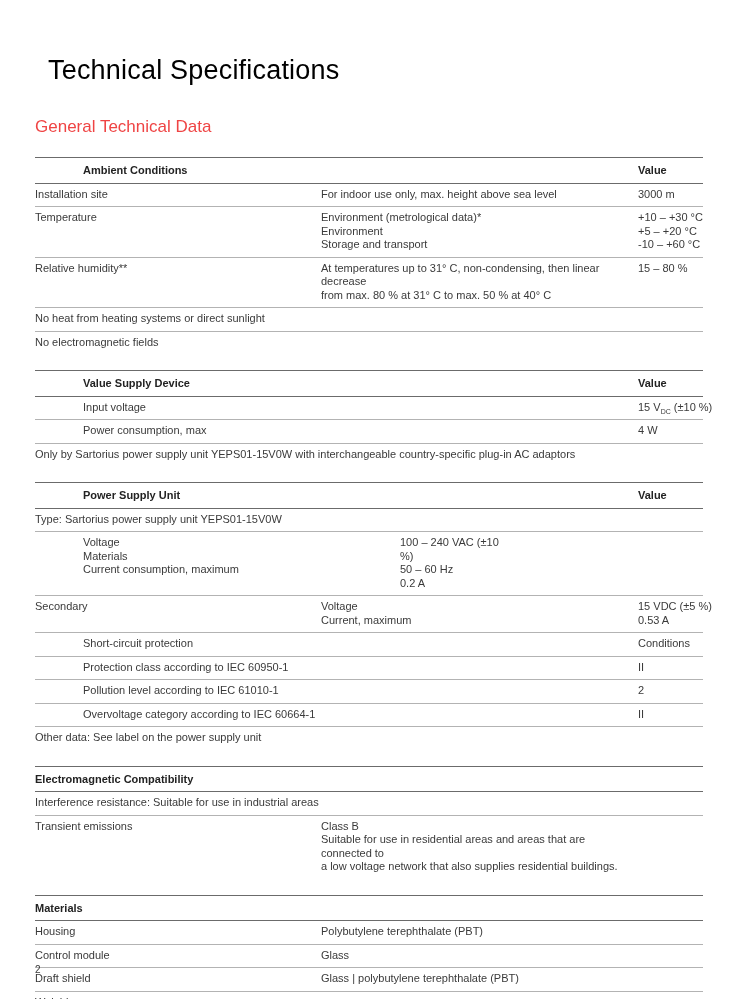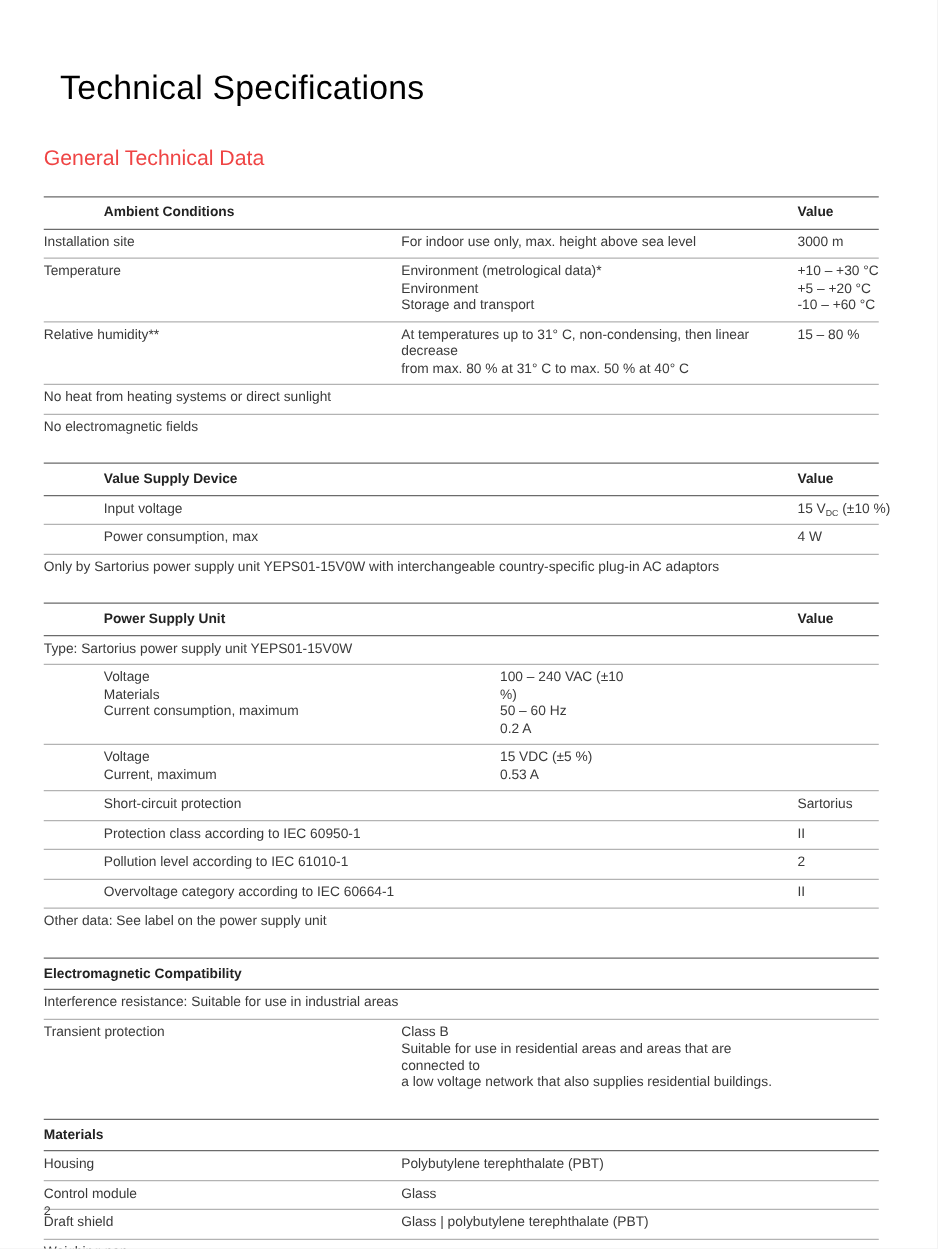--- a/index.html
+++ b/index.html
@@ -155,33 +155,34 @@
             <div class="line">Materials</div>
             <div class="line">Current consumption, maximum</div>
           </div>
           <div class="c3">
             <div class="line">100 – 240 VAC (±10 %)</div>
             <div class="line">50 – 60 Hz</div>
             <div class="line">0.2 A</div>
           </div>
         </div>
         <div class="row">
+          <div class="c1">Secondary</div>
           <div class="c2">
             <div class="line">Voltage</div>
             <div class="line">Current, maximum</div>
           </div>
           <div class="c3">
             <div class="line">15 VDC (±5 %)</div>
             <div class="line">0.53 A</div>
           </div>
         </div>
         <div class="row">
           <div class="c1 wide">Short-circuit protection</div>
           <div class="c3">
-            <div class="line">Sartorius</div>
+            <div class="line">Conditions</div>
           </div>
         </div>
         <div class="row">
           <div class="c1 wide">Protection class according to IEC 60950-1</div>
           <div class="c3">
             <div class="line">II</div>
           </div>
         </div>
         <div class="row">
           <div class="c1 wide">Pollution level according to IEC 61010-1</div>
@@ -200,21 +201,21 @@
         </div>
       </div>
       <div class="spec-table">
         <div class="t-head">
           <div class="c1 full">Electromagnetic Compatibility</div>
         </div>
         <div class="row">
           <div class="full">Interference resistance: Suitable for use in industrial areas</div>
         </div>
         <div class="row">
-          <div class="c1">Transient protection</div>
+          <div class="c1">Transient emissions</div>
           <div class="c2">
             <div class="line">Class B</div>
             <div class="line">Suitable for use in residential areas and areas that are connected to</div>
             <div class="line">a low voltage network that also supplies residential buildings.</div>
           </div>
         </div>
       </div>
       <div class="spec-table">
         <div class="t-head">
           <div class="c1 full">Materials</div>

